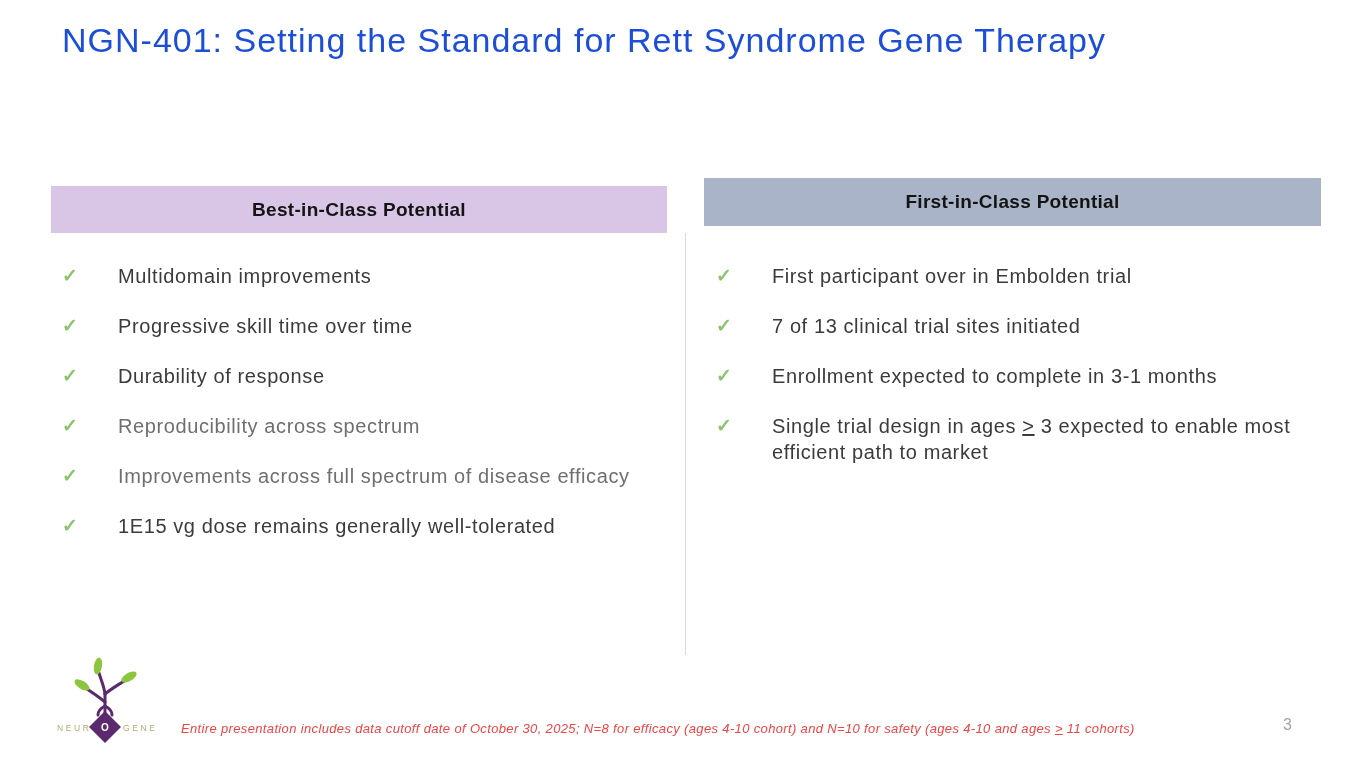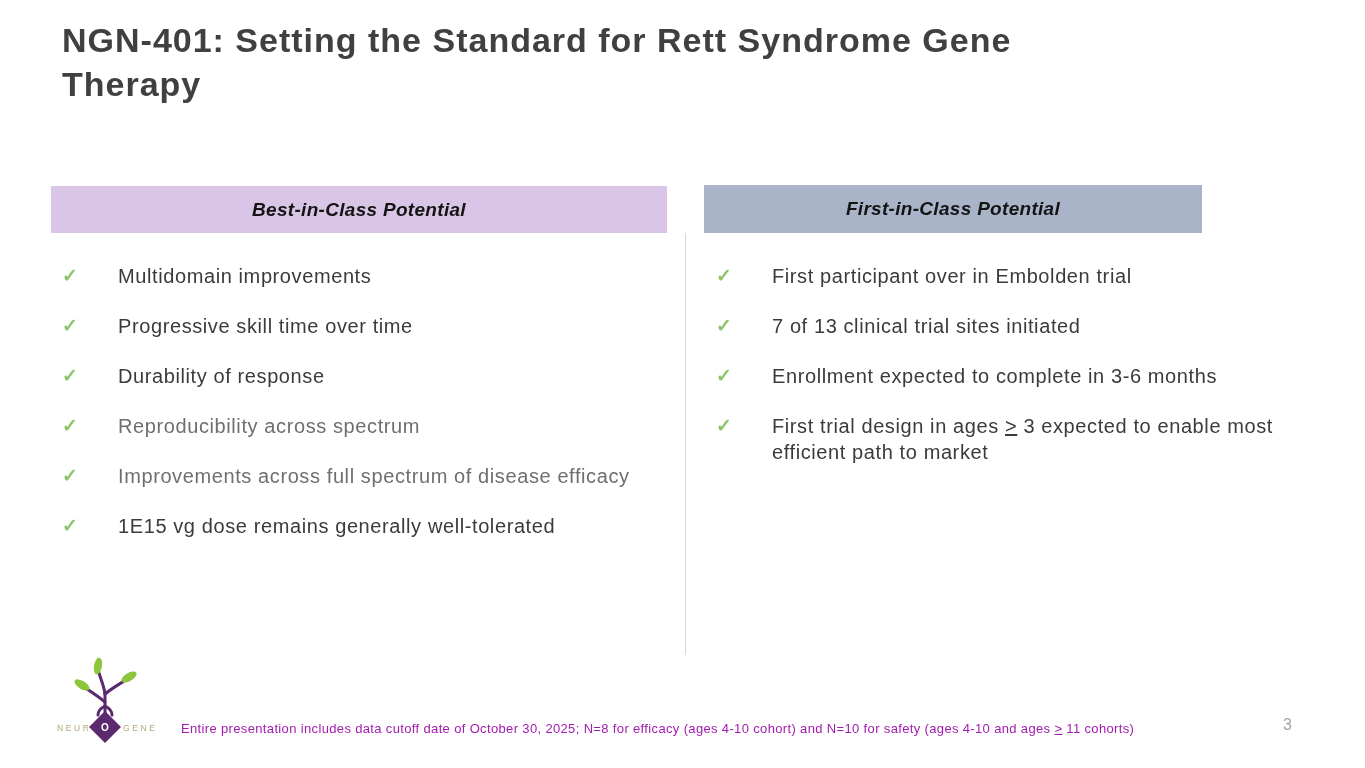--- a/index.html
+++ b/index.html
@@ -5,31 +5,31 @@
   html,body { margin:0; padding:0; background:#ffffff; }
   .slide {
     position:relative; width:1365px; height:768px; background:#ffffff;
     font-family:"Liberation Sans", sans-serif; overflow:hidden;
   }
 
   
   .title {
     position:absolute; left:62px; top:18px; width:1080px;
     font-size:34px; line-height:44px; letter-spacing:1px;
-    color:#404040; font-weight:700;
+    color:#1d4ed8; font-weight:400;
   }
 
   
   .col-header {
     position:absolute; top:186px; height:47px; width:616px;
     display:flex; align-items:center; justify-content:center;
-    font-size:19px; font-weight:bold; color:#141414; letter-spacing:0.3px;font-style:italic;
+    font-size:19px; font-weight:bold; color:#141414; letter-spacing:0.3px;
   }
   .col-header.left  { left:51px;  background:#d9c5e5; }
-  .col-header.right { left:704px; top:185px; background:#aab4c8; height:48px; width:498px; }
+  .col-header.right { left:704px; top:178px; background:#aab4c8; height:48px; width:617px; }
 
   
   .divider {
     position:absolute; left:685px; top:233px; width:1px; height:422px;
     background:#d9d9d9;
   }
 
   
   .list { position:absolute; top:263px; }
   .list.left  { left:62px;  }
@@ -44,21 +44,21 @@
   }
   .list.left  .txt { width:520px; }
   .list.right .txt { width:560px; }
   .item.muted .txt { color:#6f6f6f; }
   .geq { text-decoration:underline; }
 
   
   .logo { position:absolute; left:56px; top:656px; }
   .footnote {
     position:absolute; left:181px; top:720px; width:1110px;
-    font-size:13px; letter-spacing:0.35px; color:#a21caf; line-height:17px;
+    font-size:13px; letter-spacing:0.35px; color:#ef4444; line-height:17px;font-style:italic;
   }
   .page-number {
     position:absolute; left:1283px; top:716px;
     font-size:16px; color:#a3a3a3;
   }
 </style>
 </head>
 <body>
 
 <div class="slide">
@@ -105,25 +105,25 @@
     <div class="item">
       <span class="check">✓</span>
       <span class="txt">First participant over in Embolden trial</span>
     </div>
     <div class="item">
       <span class="check">✓</span>
       <span class="txt">7 of 13 clinical trial sites initiated</span>
     </div>
     <div class="item">
       <span class="check">✓</span>
-      <span class="txt">Enrollment expected to complete in 3-6 months</span>
+      <span class="txt">Enrollment expected to complete in 3-1 months</span>
     </div>
     <div class="item">
       <span class="check">✓</span>
-      <span class="txt"><span>First trial design in ages </span><span class="geq">&gt;</span><span> 3 expected to enable most efficient path to market</span></span>
+      <span class="txt"><span>Single trial design in ages </span><span class="geq">&gt;</span><span> 3 expected to enable most efficient path to market</span></span>
     </div>
   </div>
 
   <div class="logo">
     <svg width="114" height="94" viewBox="0 0 114 94">
       <g stroke="#5b2a6e" stroke-width="3" fill="none" stroke-linecap="round">
         <path d="M49,57 C49,50 49,45 49,38"></path>
         <path d="M49,38 C48,30 45,24 43,17"></path>
         <path d="M49,38 C55,33 62,29 68,25"></path>
         <path d="M49,46 C43,41 37,37 31,33"></path>

